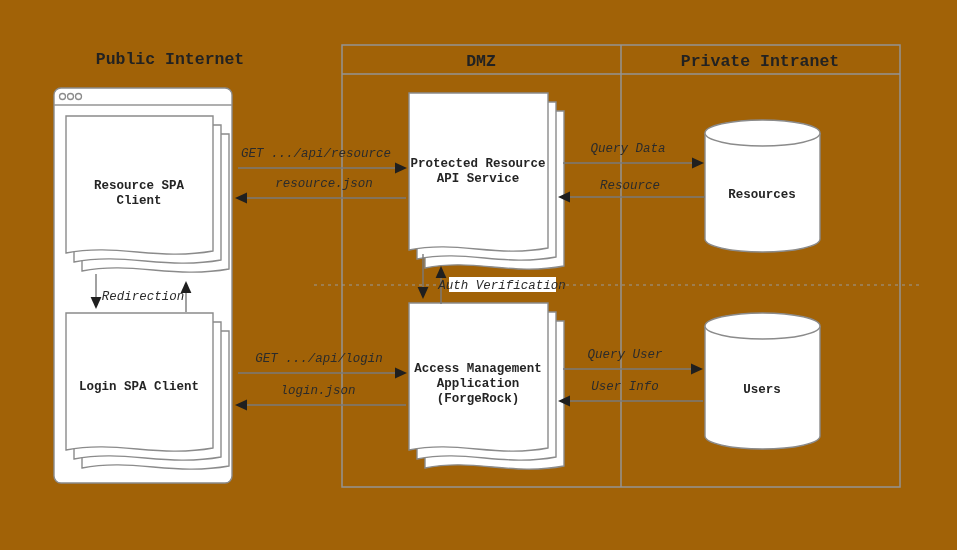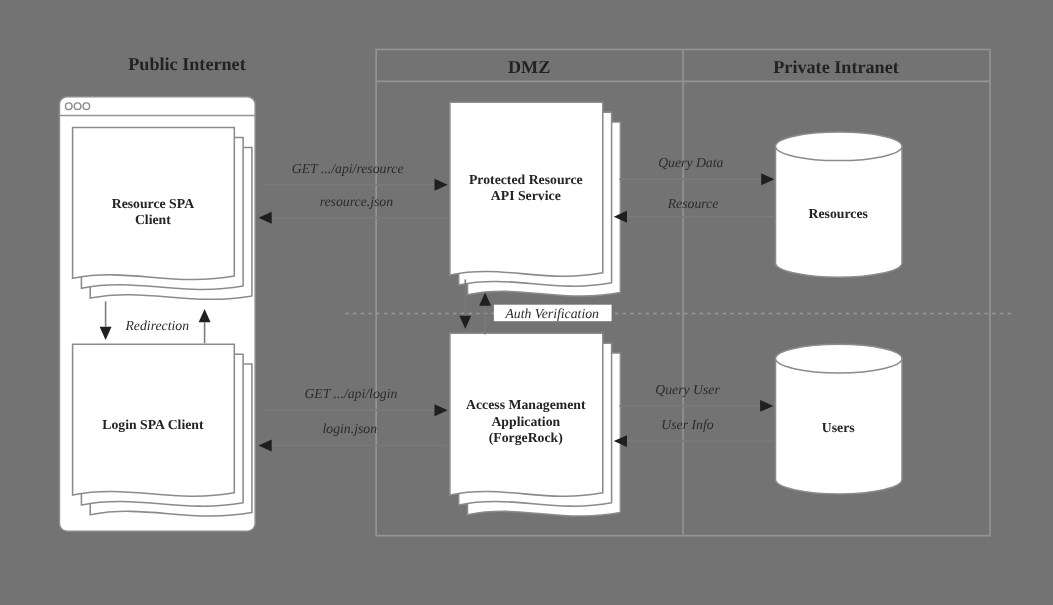--- a/index.html
+++ b/index.html
@@ -1,21 +1,21 @@
 <!DOCTYPE html>
 <html><head>
 <meta charset="utf-8">
 <style>
   html, body { margin: 0; padding: 0; background: #ffffff; }
   .stage {
     position: relative;
     width: 957px;
     height: 550px;
-    background: #737373;
-    font-family: Liberation Serif, serif;
+    background: #a16207;
+    font-family: Liberation Mono, monospace;
     overflow: hidden;
   }
   svg { display: block; }
   .shape  { fill: #ffffff; stroke: #8b8b8b; stroke-width: 1.4; }
   .frame  { fill: none;    stroke: #949494; stroke-width: 1.5; }
   .wire   { stroke: #7a7a7a; stroke-width: 1.4; fill: none; }
   .dashed { stroke: #9a9a9a; stroke-width: 1.2; fill: none; stroke-dasharray: 3 4; }
   .head   { fill: #1f1f1f; stroke: none; }
   .dot    { fill: none; stroke: #8b8b8b; stroke-width: 1.3; }
   .mask   { fill: #ffffff; stroke: none; }

